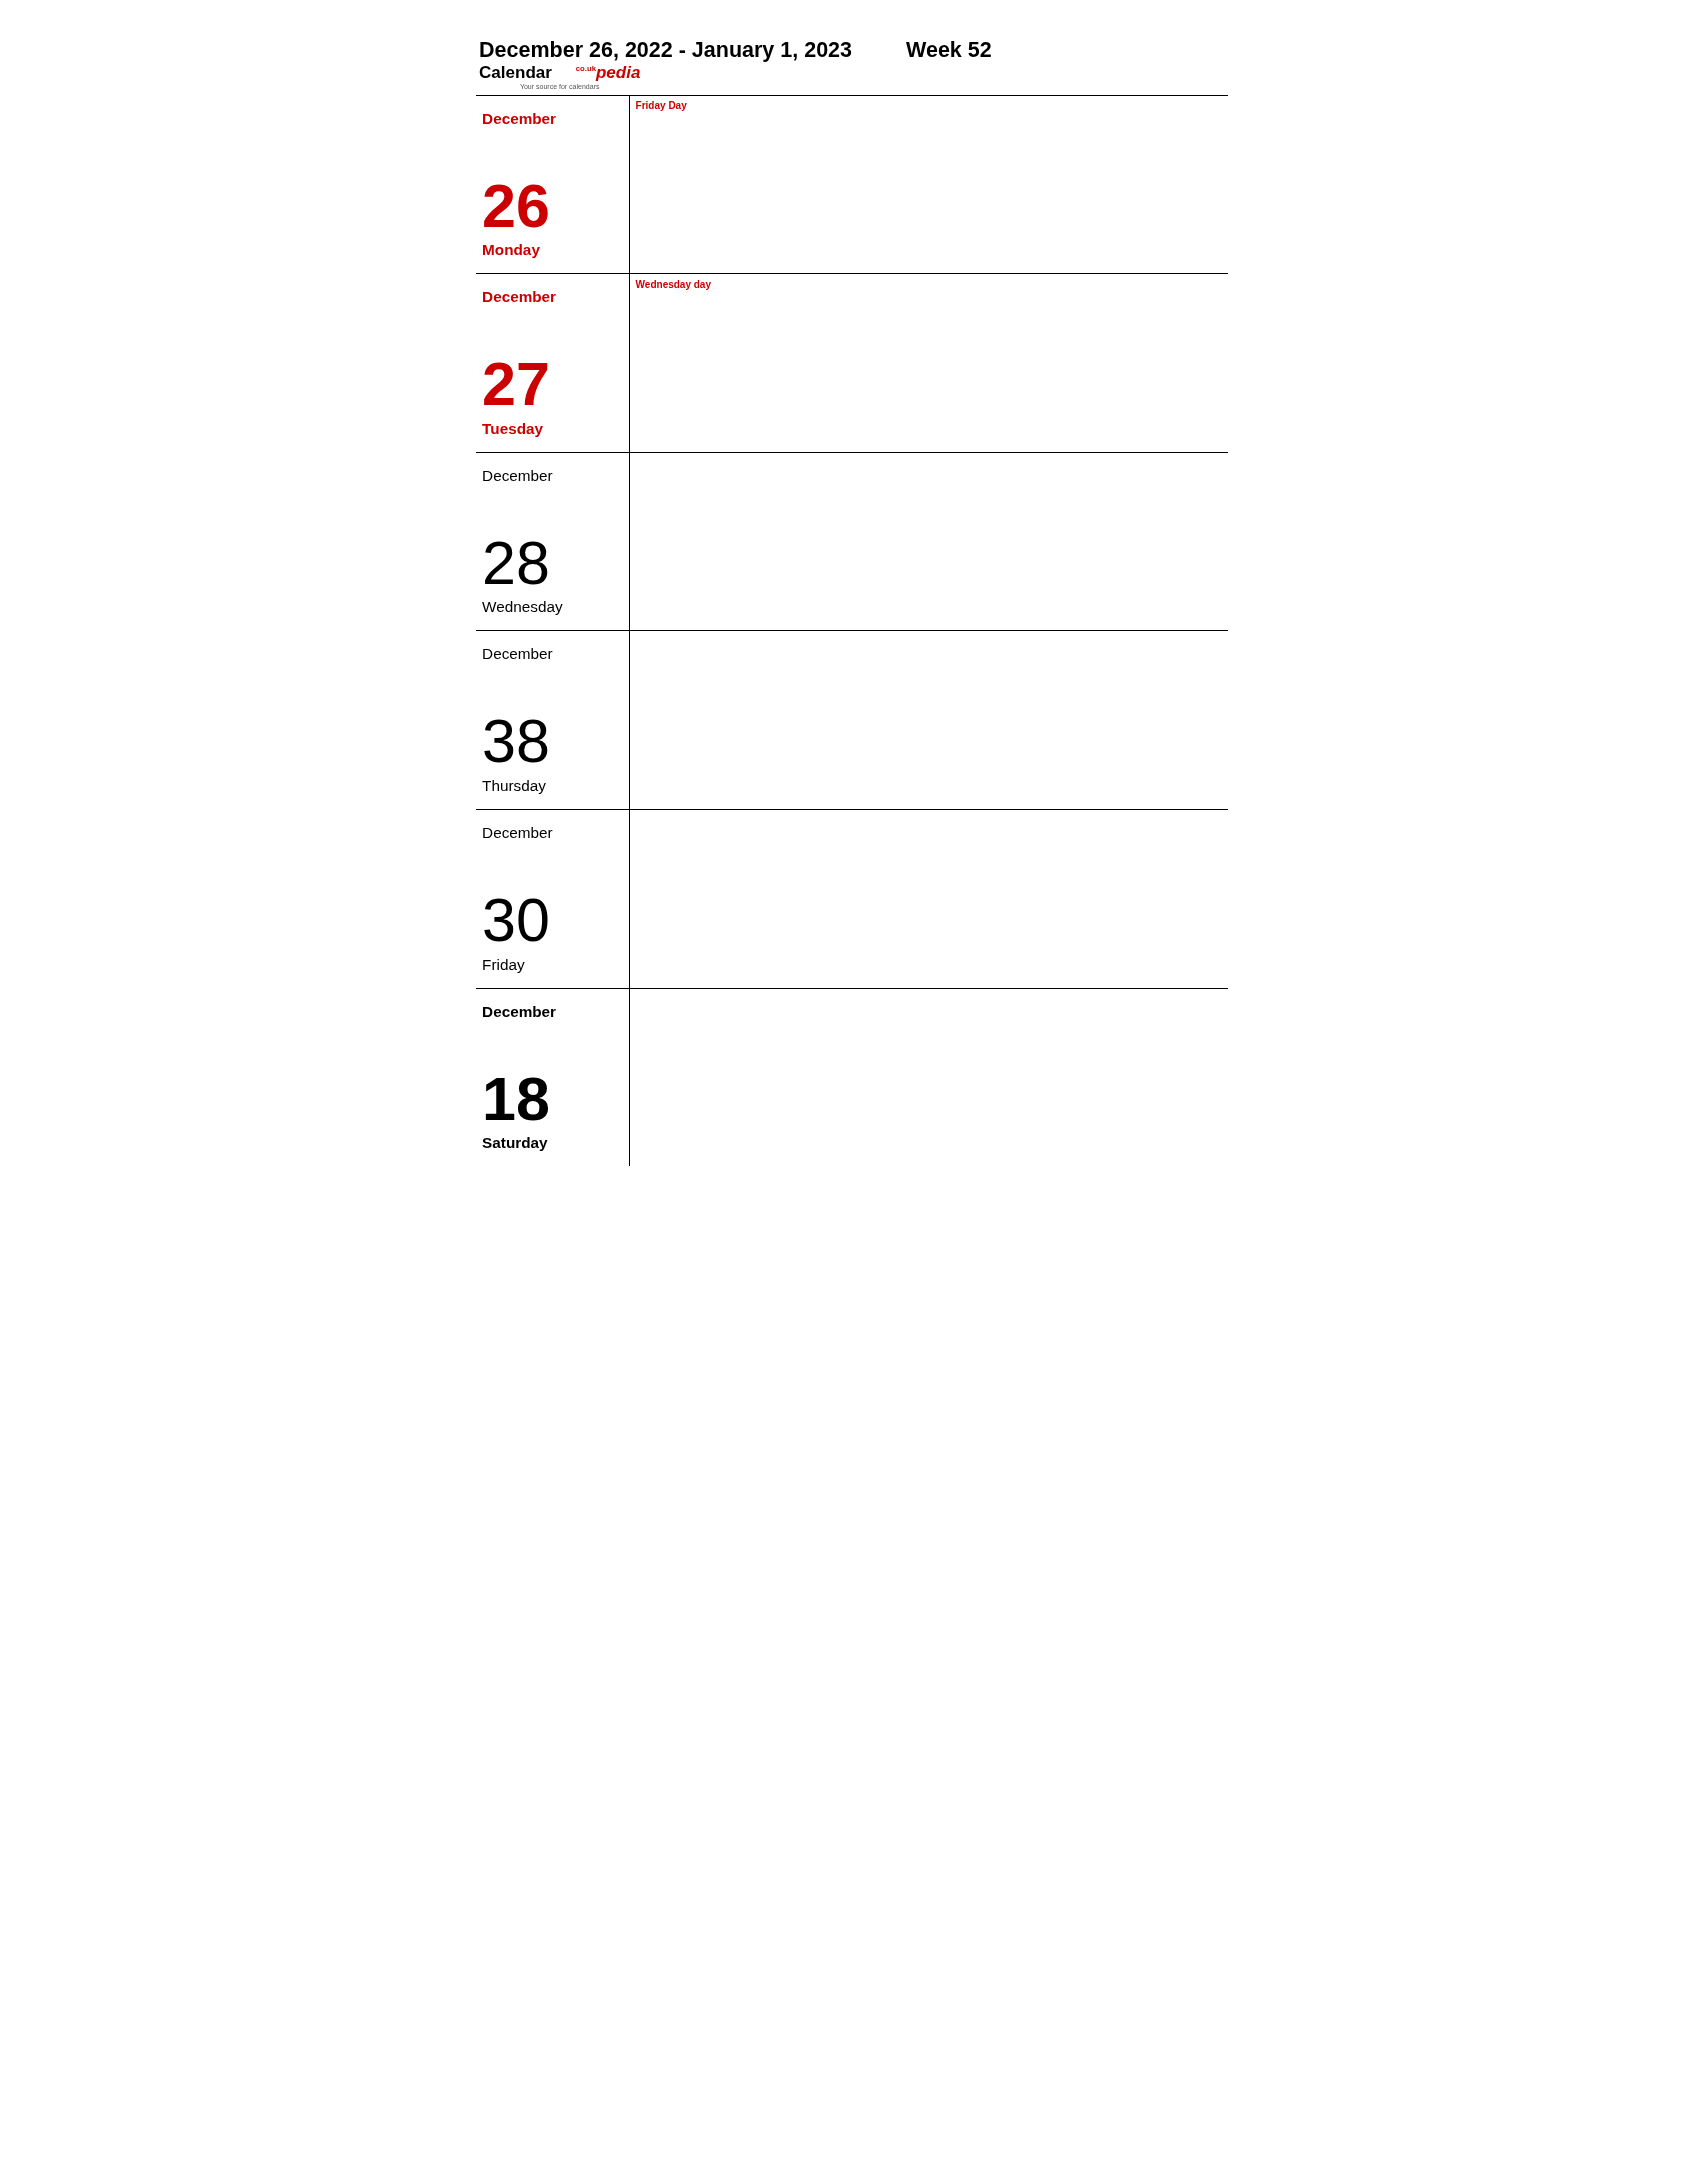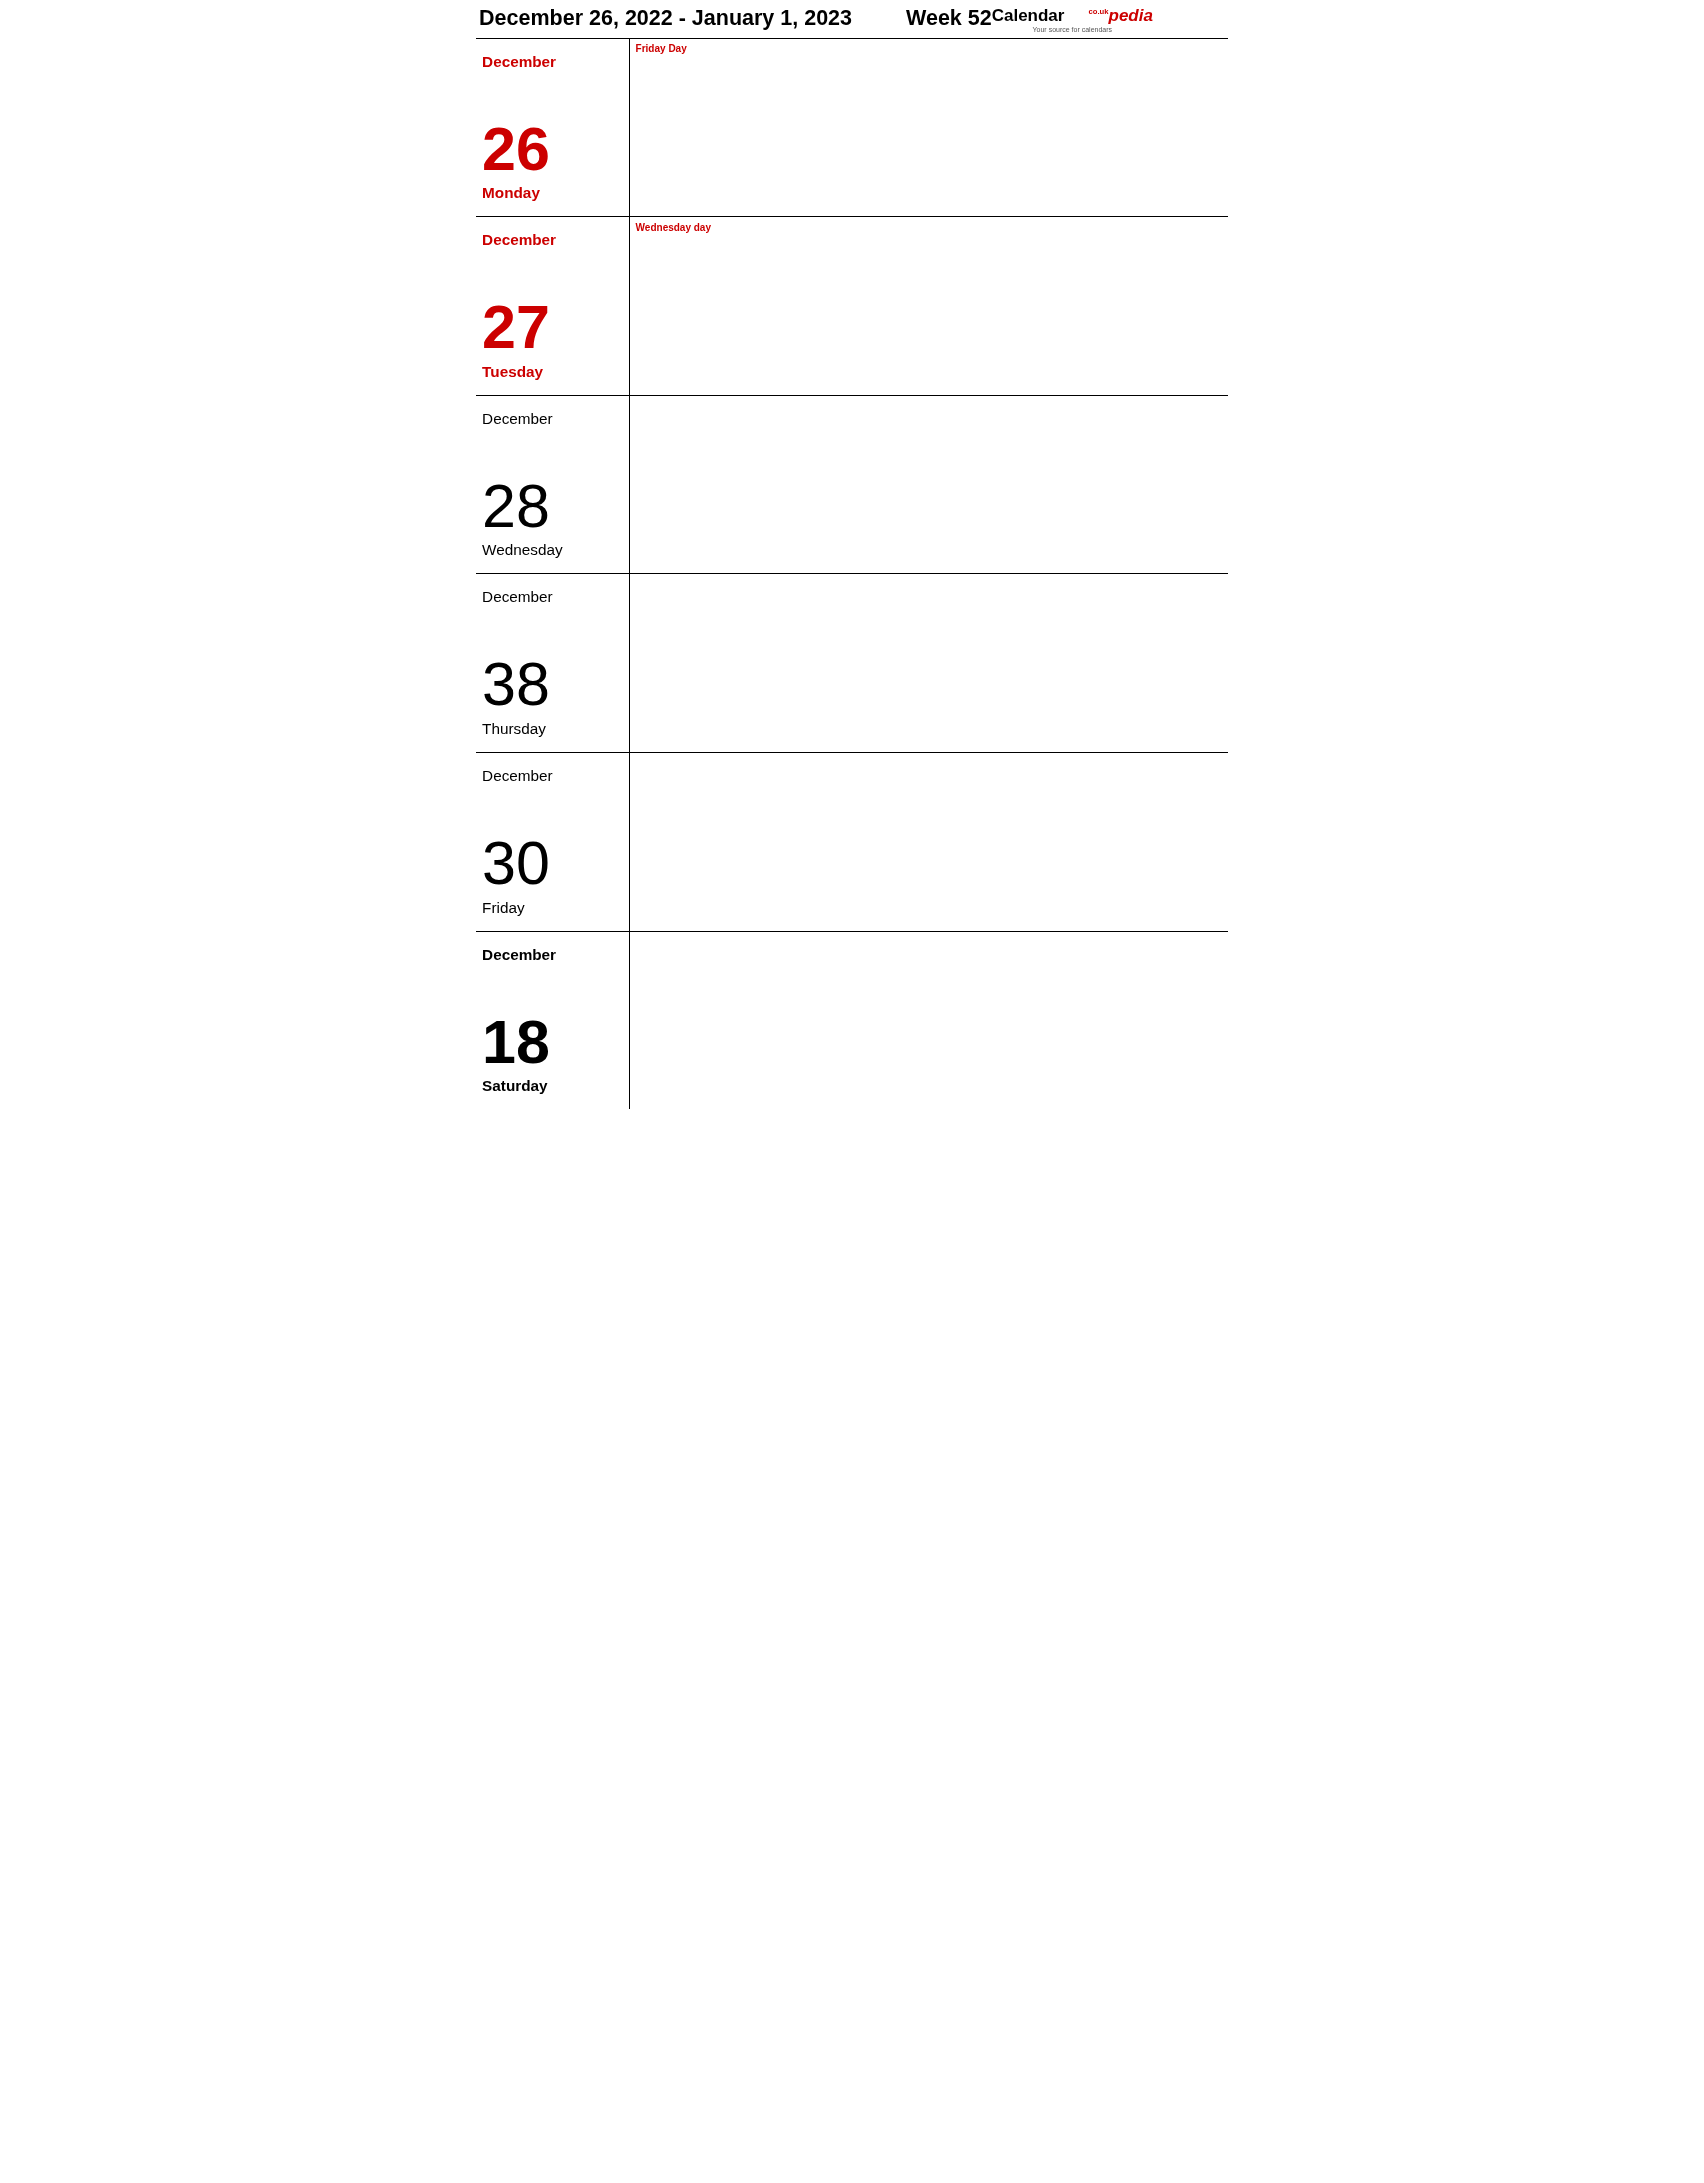--- a/index.html
+++ b/index.html
@@ -10,37 +10,39 @@
 
     body {
       font-family: Arial, sans-serif;
       background: #fff;
       width: 752px;
       margin: 0 auto;
     }
 
     .header {
       display: flex;
-      justify-content: flex-start;
+      justify-content: flex-end;
       align-items: flex-start;
       padding: 6.1px 3.1px 4.6px 3.1px;
       border-bottom: 1.5px solid #000;
+      flex-direction: column;
     }
 
     .header-title {
       font-size: 21.5px;
       font-weight: bold;
       color: #000;
     }
 
     .header-week {
       font-size: 21.5px;
       font-weight: bold;
       color: #000;
       margin-left: 31px;
+      margin-top: 32px;
     }
 
     .header-left {
       display: flex;
       align-items: baseline;
       gap: 23px;
     }
 
     .logo-container {
       display: flex;

